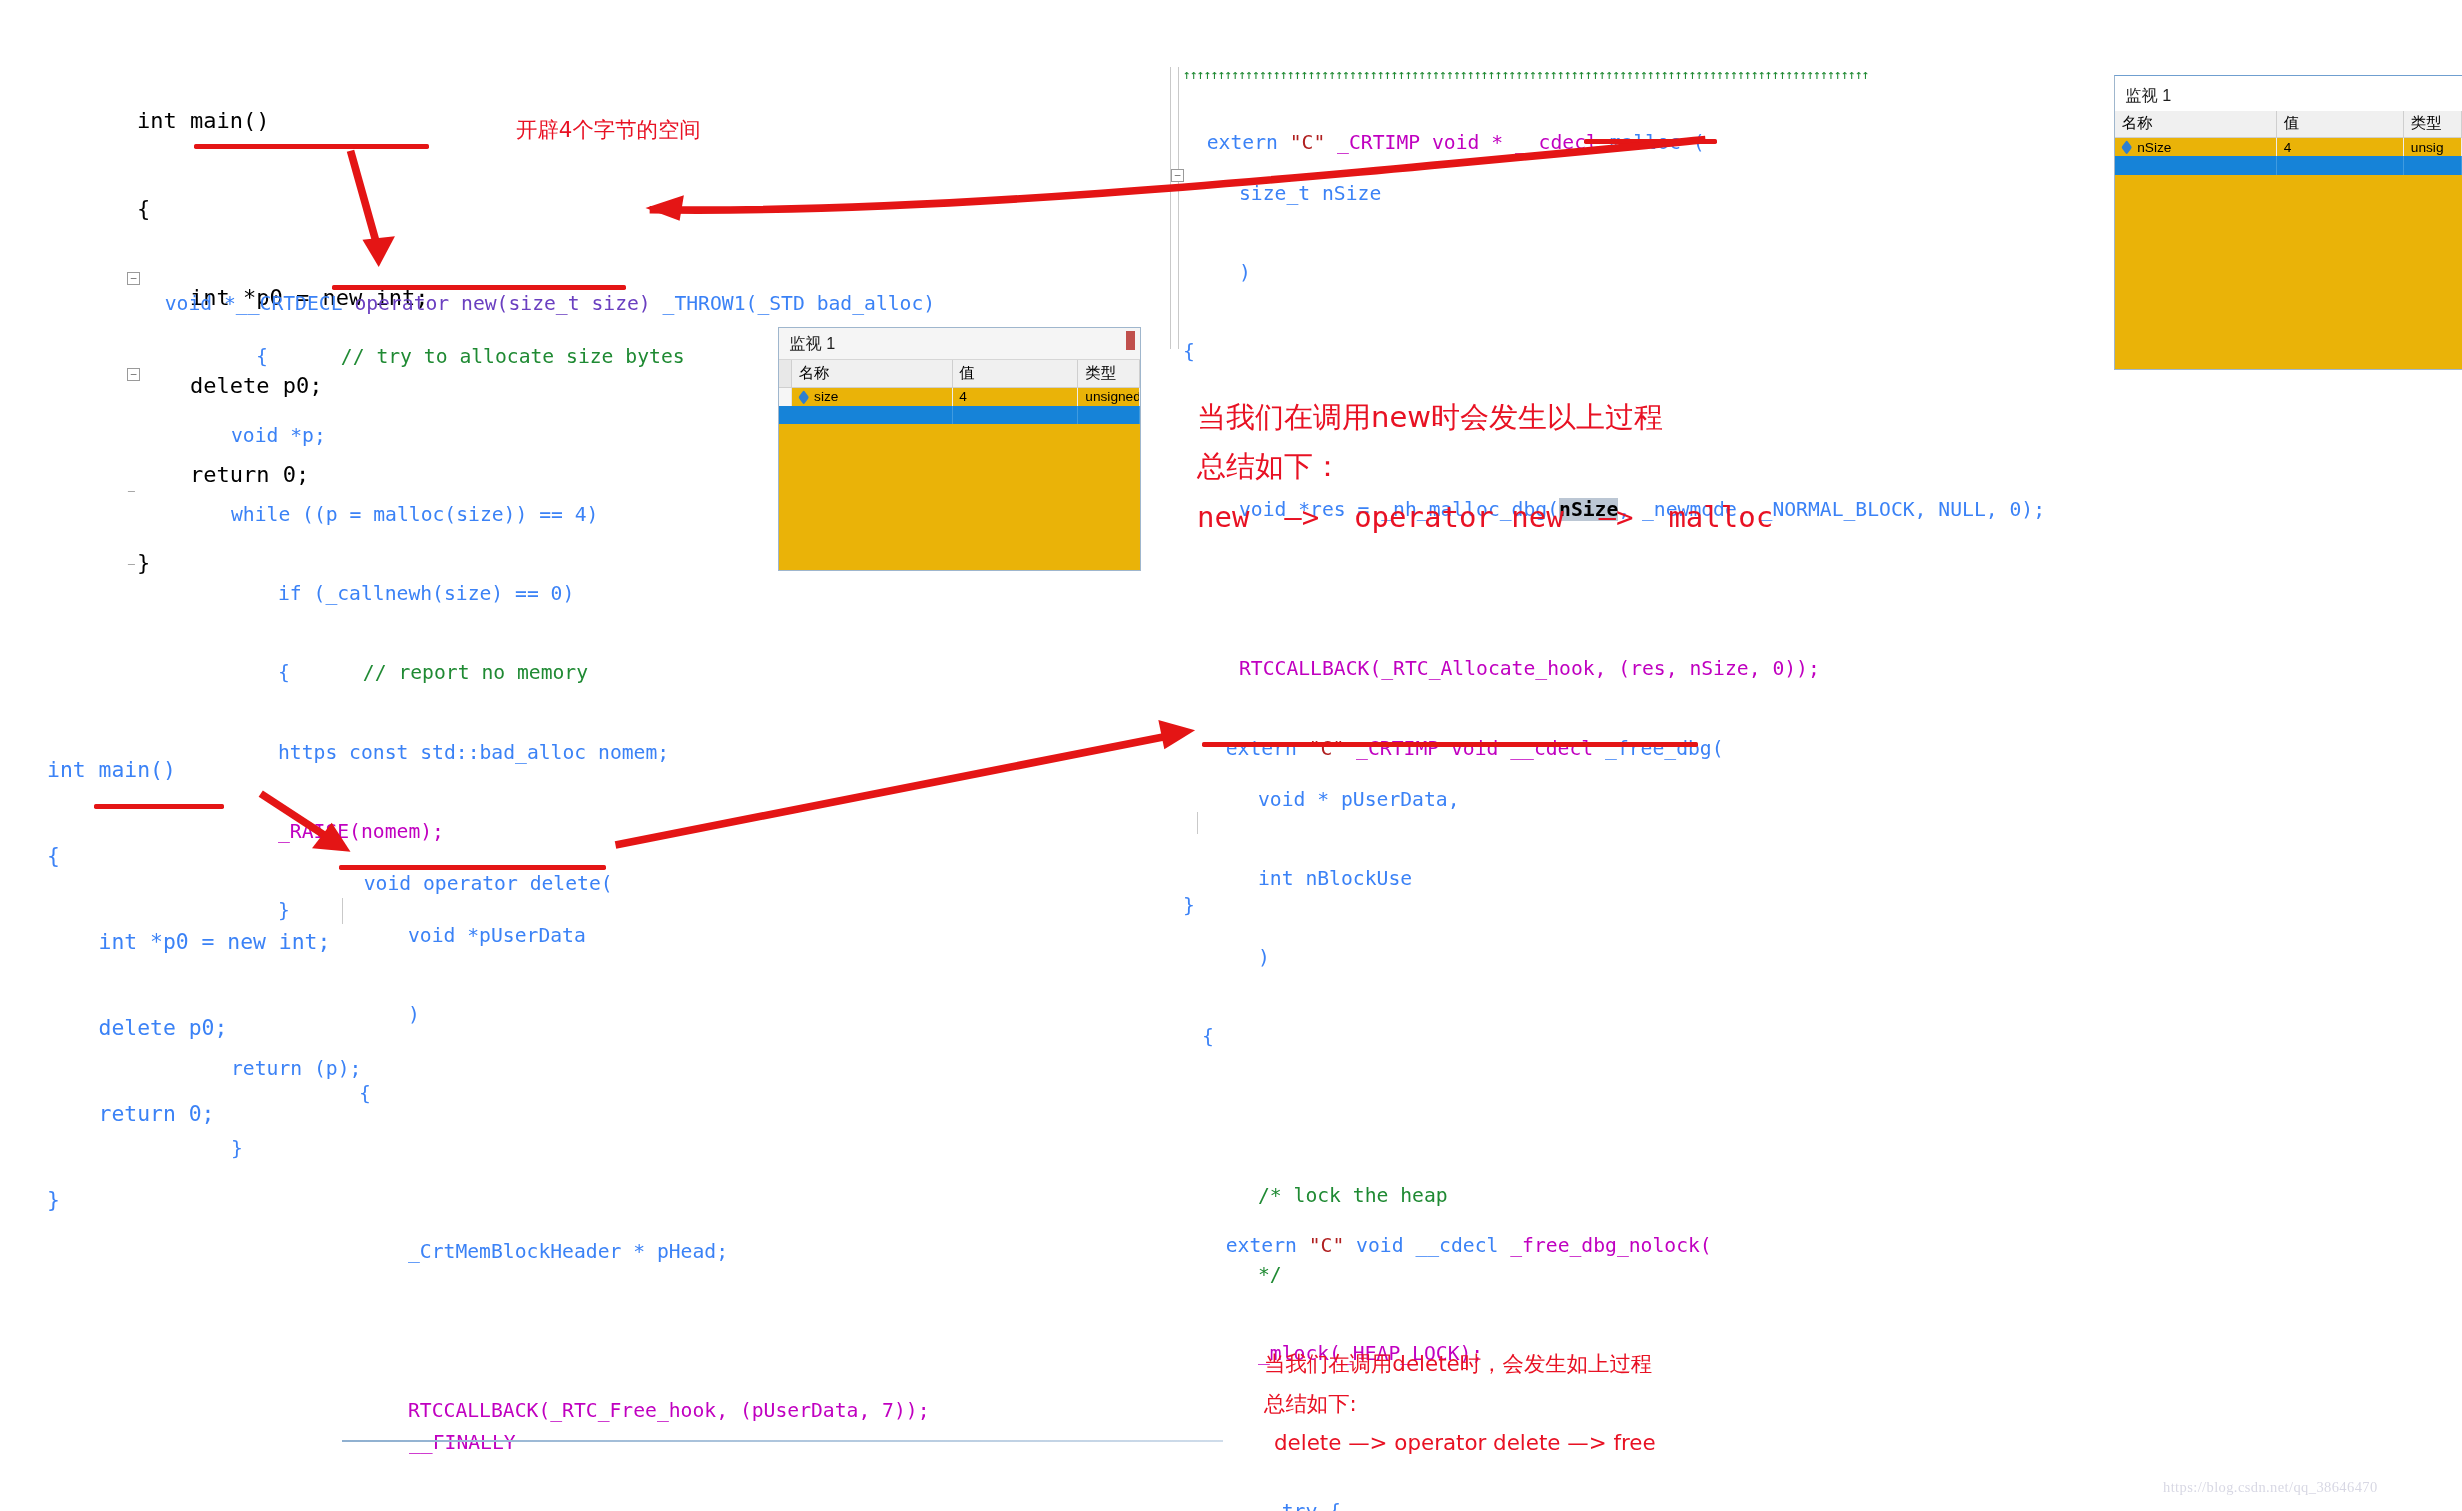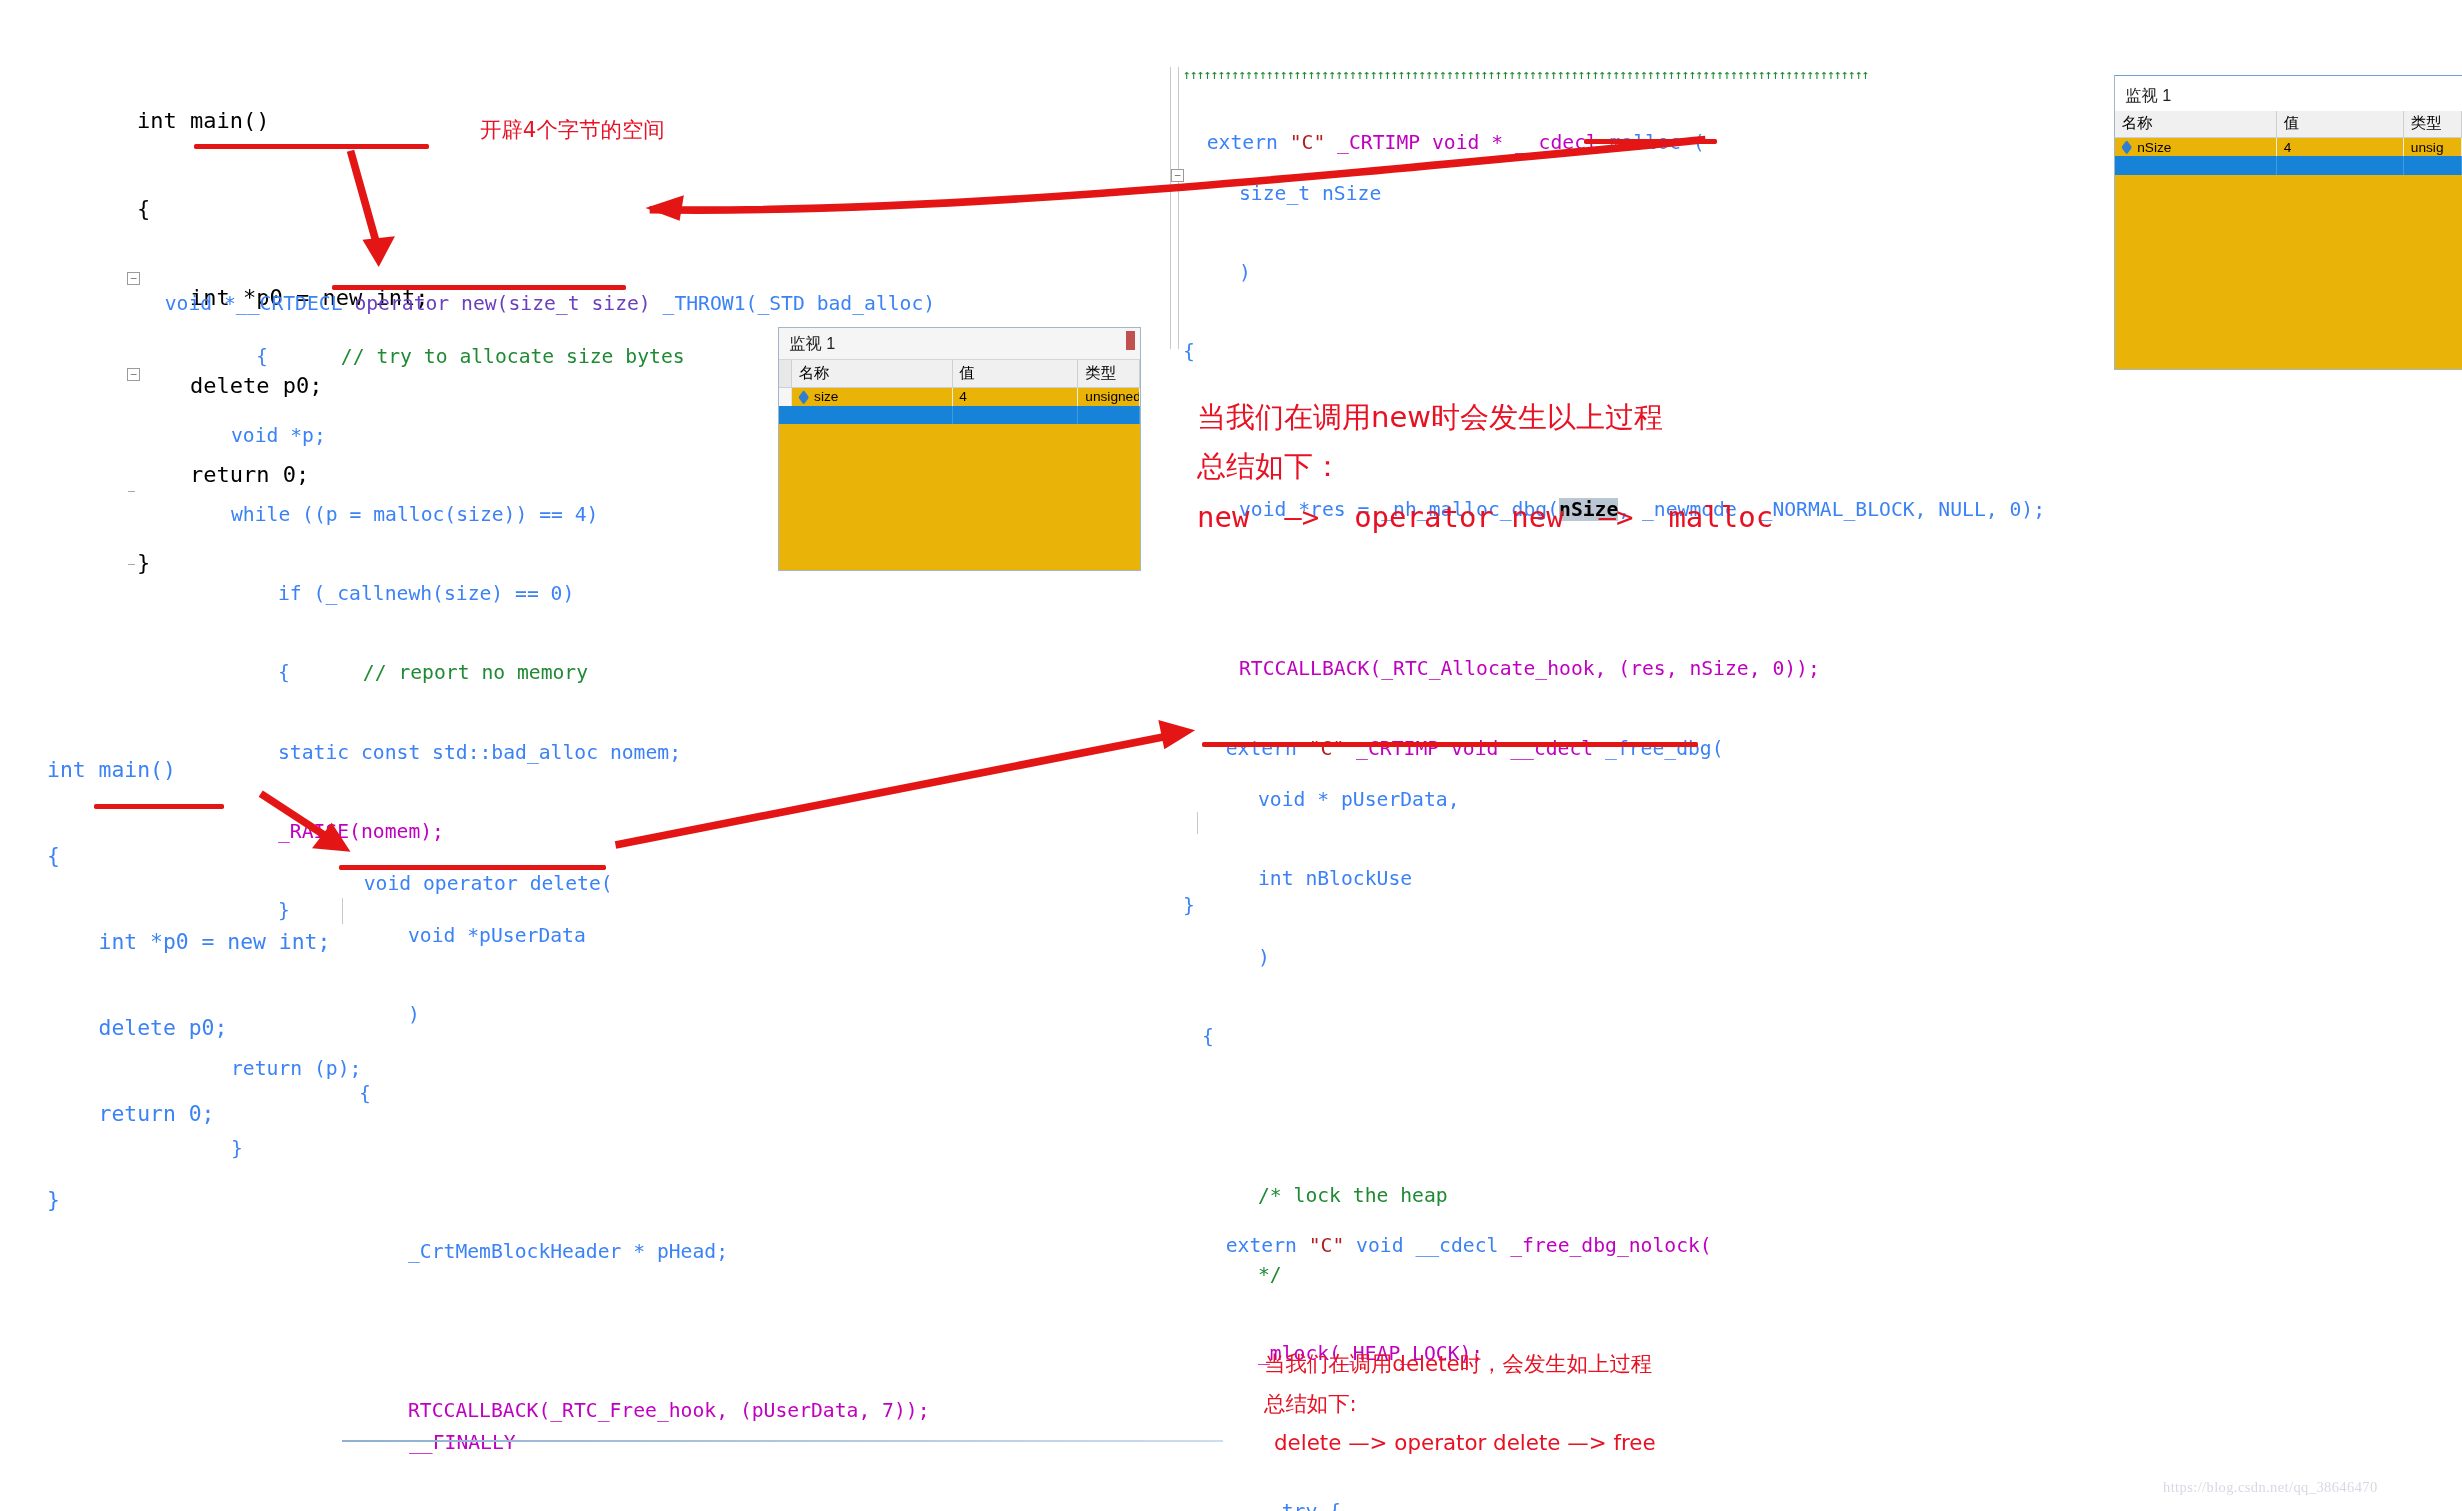--- a/index.html
+++ b/index.html
@@ -152,21 +152,21 @@
   <div class="c-black">int main()</div>
   <div class="c-black">{</div>
   <div class="c-black">    int *p0 = new int;</div>
   <div class="c-black">    delete p0;</div>
   <div class="c-black">    return 0;</div>
   <div class="c-black">}</div>
 </div>
 
 <div class="red-line" style="left:194px; top:144px; width:235px;"></div>
 
-<div class="abs red-text cn" style="left:480px; top:115px; font-size:21.4px; font-family:'DejaVu Sans',sans-serif;">开辟4个字节的空间</div>
+<div class="abs red-text cn" style="left:516px; top:115px; font-size:21.4px; font-family:'DejaVu Sans',sans-serif;">开辟4个字节的空间</div>
 
 <svg class="anno" style="left:0; top:0; width:2462px; height:1512px;" viewBox="0 0 2880 1768" width="2462" height="1512">
   <line x1="410" y1="176" x2="442" y2="290" stroke="#e41515" stroke-width="9"></line>
   <polygon points="443,312 424,280 462,276" fill="#e41515"></polygon>
 </svg>
 
 <div class="fold-box abs" style="left:127px; top:272px;">–</div>
 <div class="fold-box abs" style="left:127px; top:368px;">–</div>
 <div class="abs c-gray" style="left:128px; top:483px; font-size:13.7px;">–</div>
 <div class="abs c-gray" style="left:128px; top:556px; font-size:13.7px;">–</div>
@@ -175,21 +175,21 @@
   <span class="c-plain">void *__CRTDECL </span><span class="c-fn">operator new(size_t size)</span><span class="c-plain"> _THROW1(_STD bad_alloc)</span>
 </div>
 <div class="red-line" style="left:332px; top:285px; width:294px;"></div>
 
 <div class="abs code" style="left:141px; top:291px; font-size:19.7px;">
   <div><span class="c-plain" style="padding-left:115px;">{</span><span class="c-comment" style="padding-left:73px;">// try to allocate size bytes</span></div>
   <div class="c-plain"><span style="padding-left:90px;">void *p;</span></div>
   <div class="c-plain"><span style="padding-left:90px;">while ((p = malloc(size)) == 4)</span></div>
   <div class="c-plain"><span style="padding-left:137px;">if (_callnewh(size) == 0)</span></div>
   <div><span class="c-plain" style="padding-left:137px;">{</span><span class="c-comment" style="padding-left:73px;">// report no memory</span></div>
-  <div class="c-plain"><span style="padding-left:137px;">static const std::bad_alloc nomem;</span></div>
+  <div class="c-plain"><span style="padding-left:137px;">https const std::bad_alloc nomem;</span></div>
   <div class="c-macro"><span style="padding-left:137px;">_RAISE(nomem);</span></div>
   <div class="c-plain"><span style="padding-left:137px;">}</span></div>
   <div>&nbsp;</div>
   <div class="c-plain"><span style="padding-left:90px;">return (p);</span></div>
   <div class="c-plain"><span style="padding-left:90px;">}</span></div>
 </div>
 
 <div class="watch" style="left:778px; top:327px; width:363px; height:244px;">
   <div class="watch-title">
     <span>监视 1</span>

